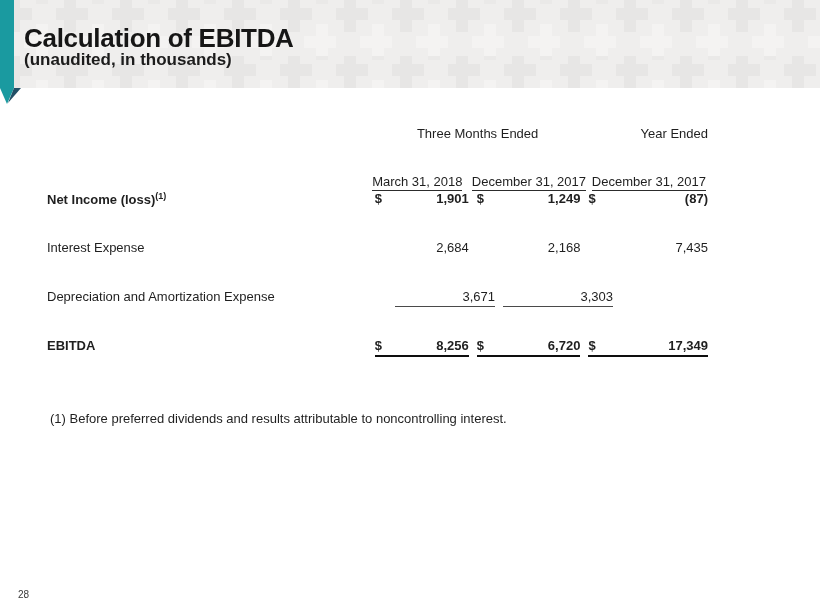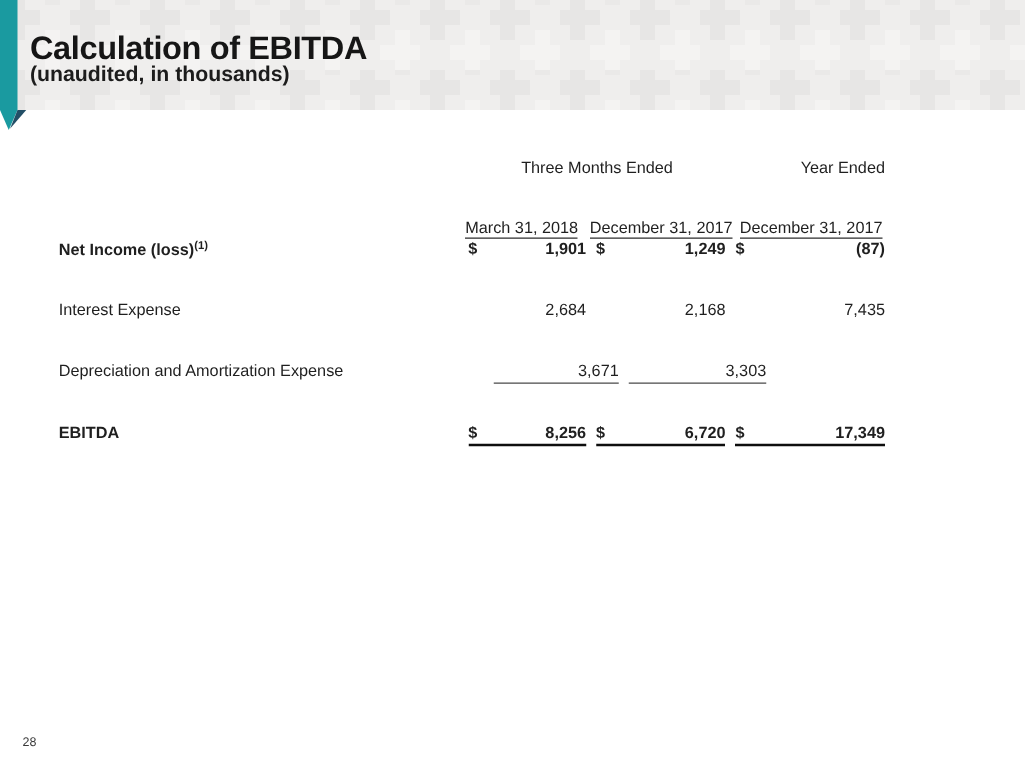--- a/index.html
+++ b/index.html
@@ -144,17 +144,18 @@
       <div class="c2 val u2">
           <span>$</span>
           <span class="num">6,720</span>
         </div>
       <div class="c3 val u2">
           <span>$</span>
           <span class="num">17,349</span>
         </div>
     </div>
 
+    <div class="footnote">(1) Before preferred dividends and results attributable to noncontrolling interest.</div>
   </div>
 
   <div class="page-number">28</div>
 
 </div>
 
 </body></html>

